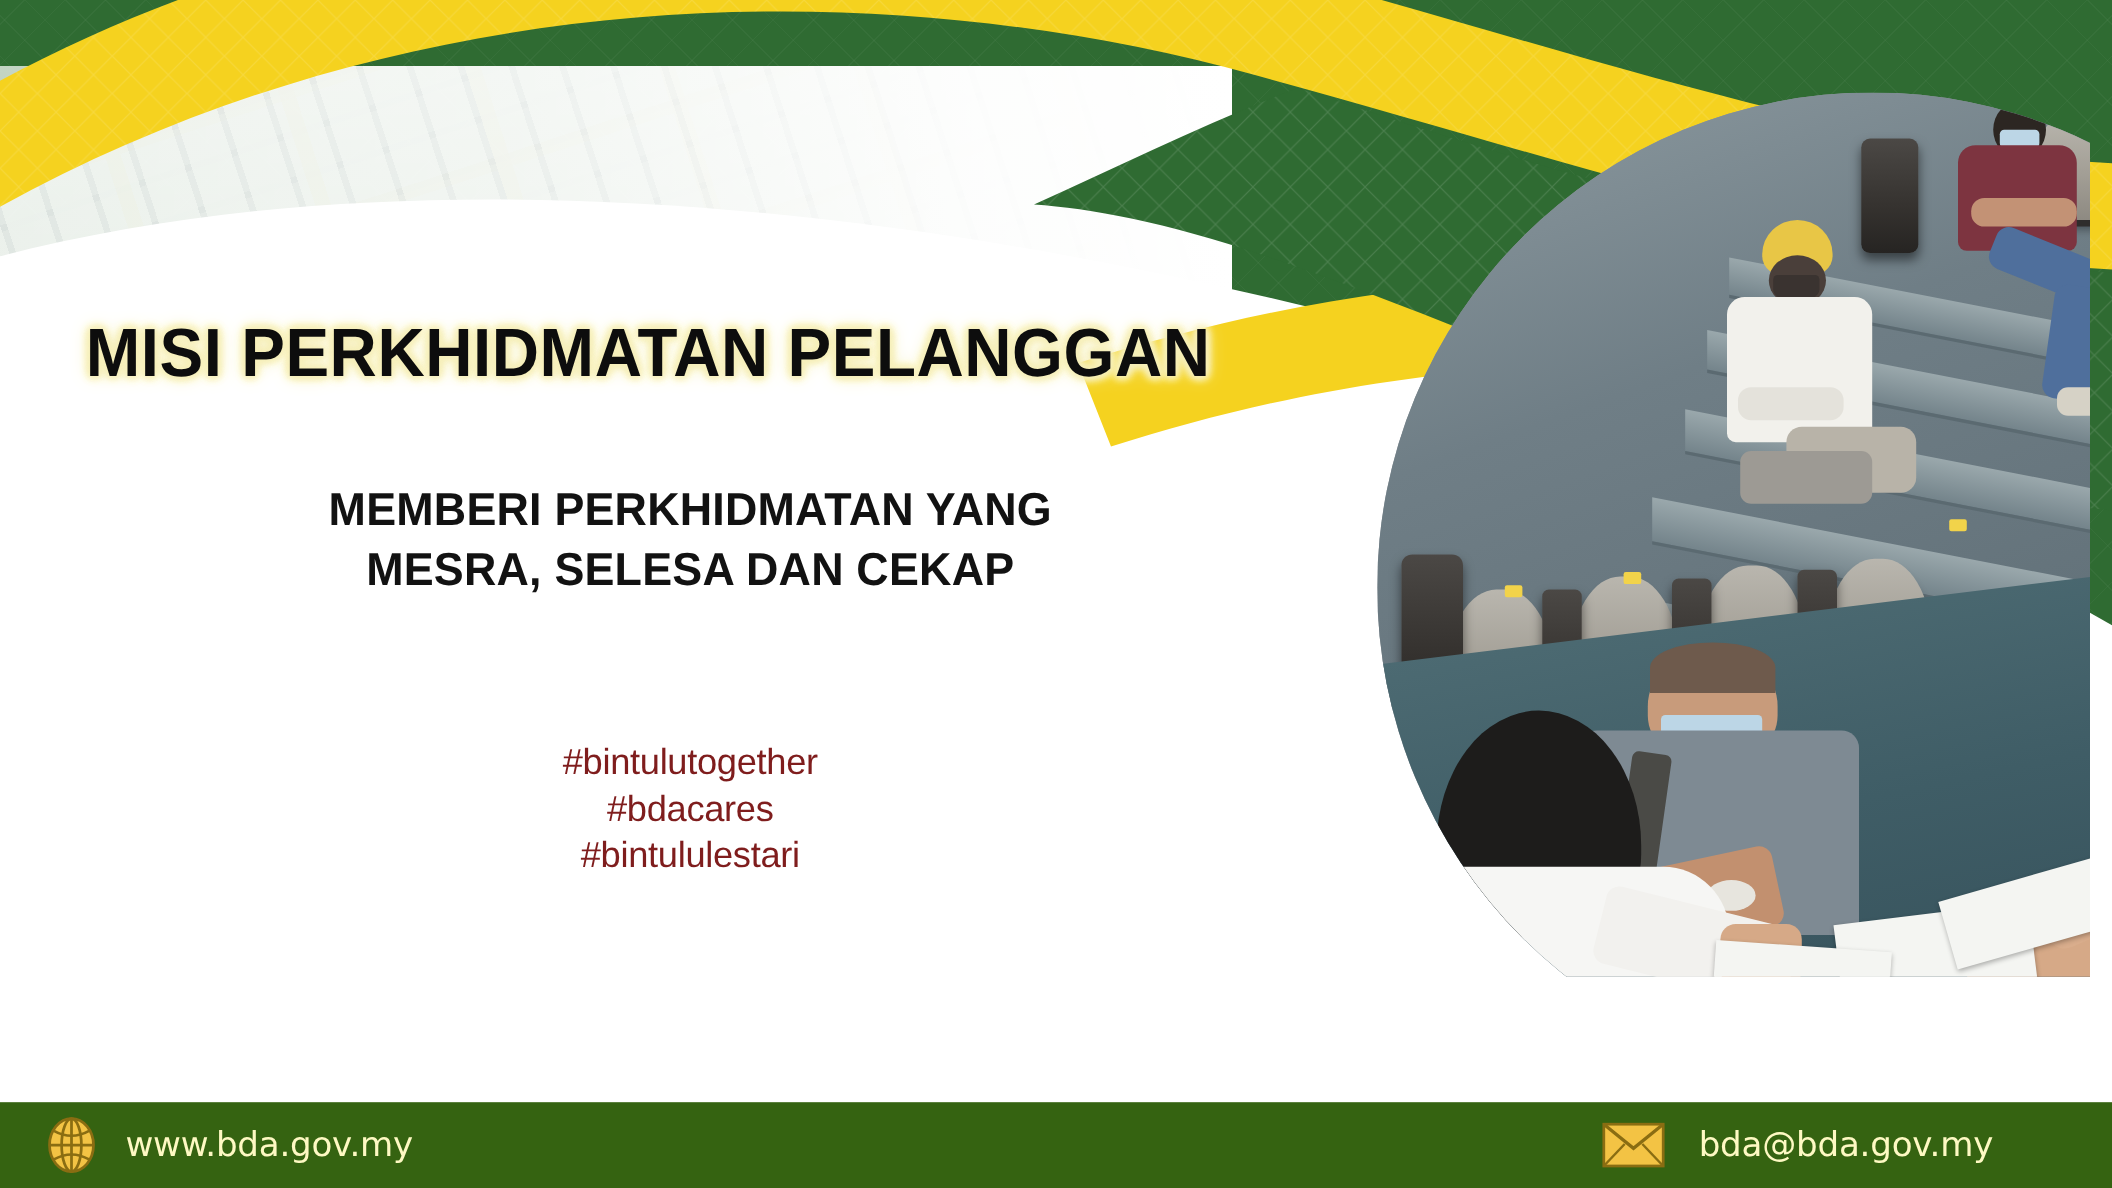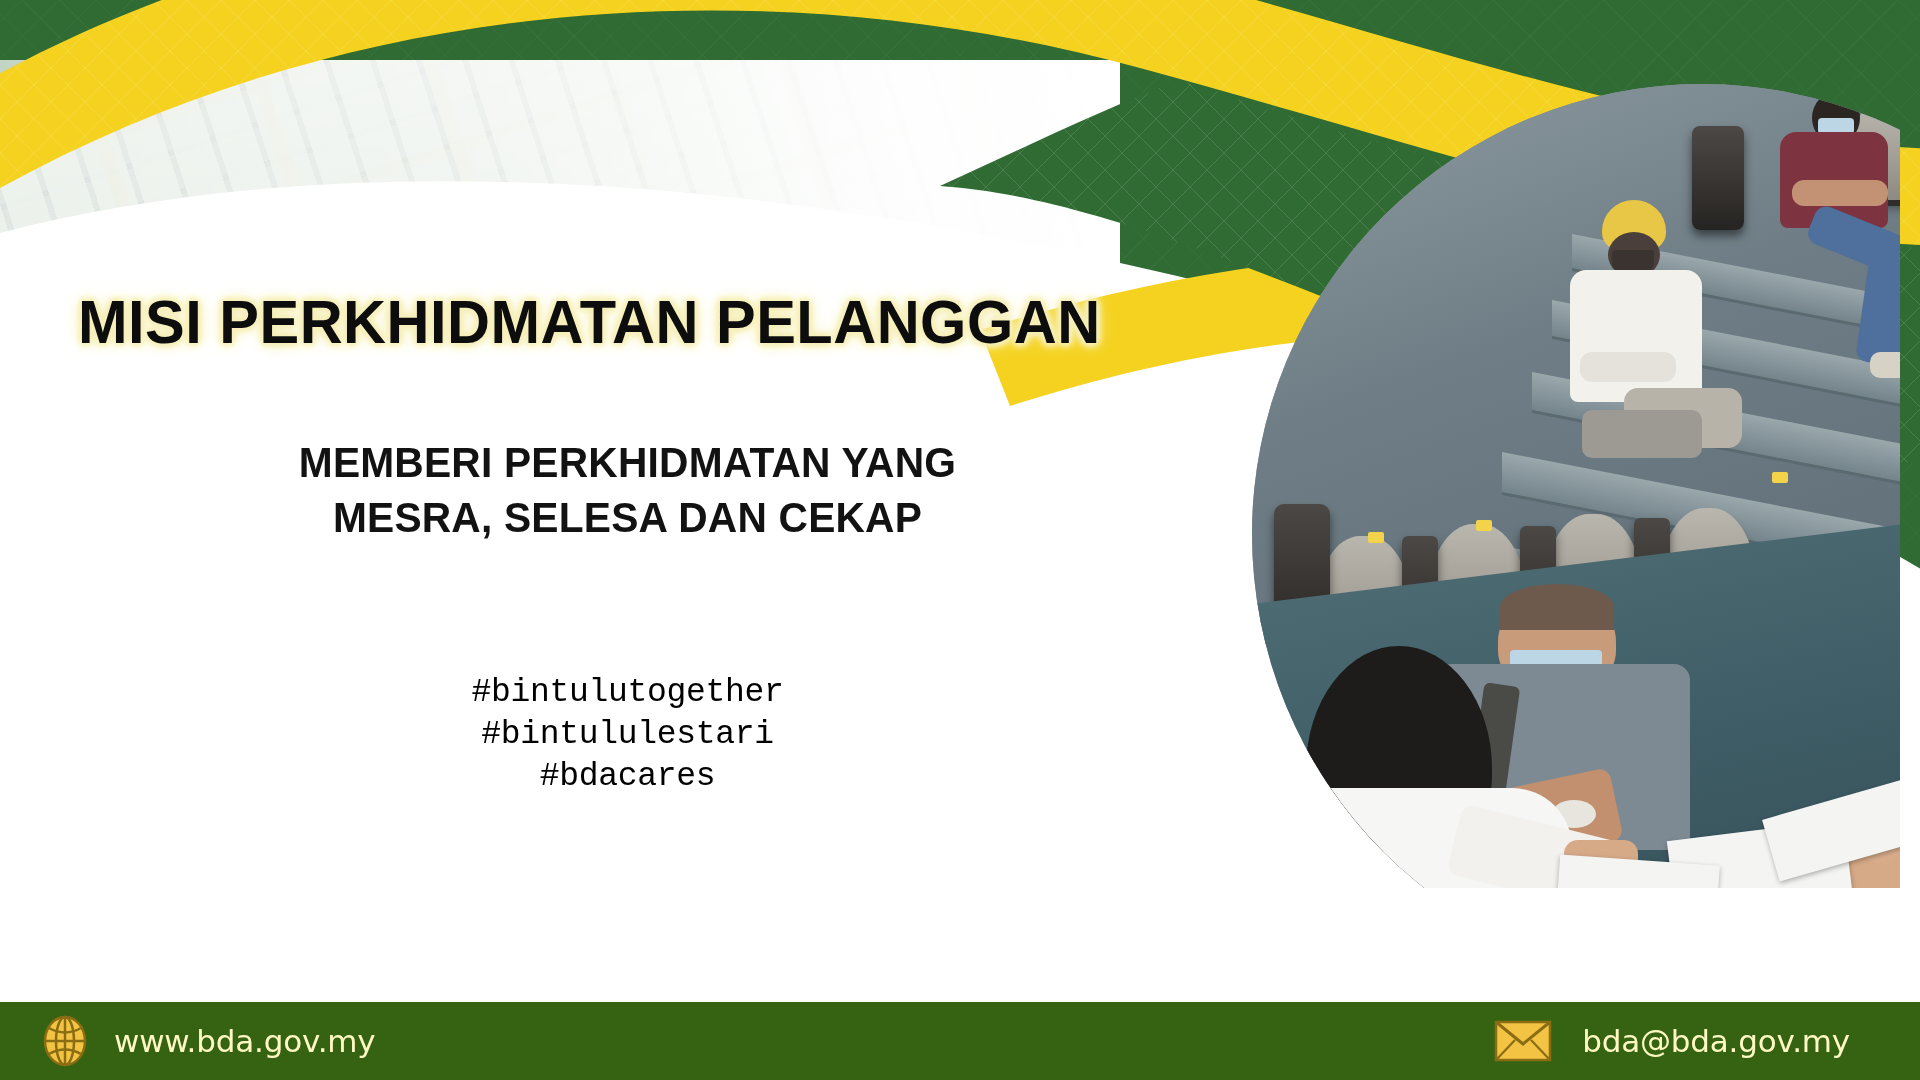--- a/index.html
+++ b/index.html
@@ -212,22 +212,22 @@
 
   .hashtags {
     position: absolute;
     left: 0;
     top: 672px;
     width: 1255px;
     text-align: center;
     font-size: 33px;
     font-weight: 400;
     line-height: 1.28;
-    color: #000000;
-    font-family: Liberation Mono, monospace;
+    color: #7f1d1d;
+    font-family: Liberation Sans, sans-serif;
   }
   .hashtags div { letter-spacing: -.3px; }
 
   
   .footer {
     position: absolute;
     left: 0;
     bottom: 0;
     width: 1920px;
     height: 78px;
@@ -238,21 +238,21 @@
   .footer-left {
     display: flex;
     align-items: center;
     margin-left: 42px;
     gap: 26px;
   }
   .footer-right {
     display: flex;
     align-items: center;
     margin-left: auto;
-    margin-right: 70px;
+    margin-right: 108px;
     gap: 30px;
   }
   .footer-text {
     color: #fef9c3;
     font-size: 31px;
     font-family: "DejaVu Sans", sans-serif;
     letter-spacing: -.2px;
   }
   .globe-icon { width: 46px; height: 52px; display: block; }
   .mail-icon  { width: 58px; height: 42px; display: block; }
@@ -404,22 +404,22 @@
 
   <h1 class="title">MISI PERKHIDMATAN PELANGGAN</h1>
 
   <div class="subtitle">
     <div>MEMBERI PERKHIDMATAN YANG</div>
     <div>MESRA, SELESA DAN CEKAP</div>
   </div>
 
   <div class="hashtags">
     <div>#bintulutogether</div>
+    <div>#bdacares</div>
     <div>#bintululestari</div>
-    <div>#bdacares</div>
   </div>
 
   <div class="footer">
 
     <div class="footer-left">
       <span>
         <svg class="globe-icon" viewBox="0 0 46 52" aria-hidden="true">
           <ellipse cx="23" cy="26" rx="20" ry="24" fill="#f3c344" stroke="#8a6d12" stroke-width="2.5"></ellipse>
           <ellipse cx="23" cy="26" rx="9" ry="24" fill="none" stroke="#8a6d12" stroke-width="2.5"></ellipse>
           <line x1="23" y1="2" x2="23" y2="50" stroke="#8a6d12" stroke-width="2.5"></line>

